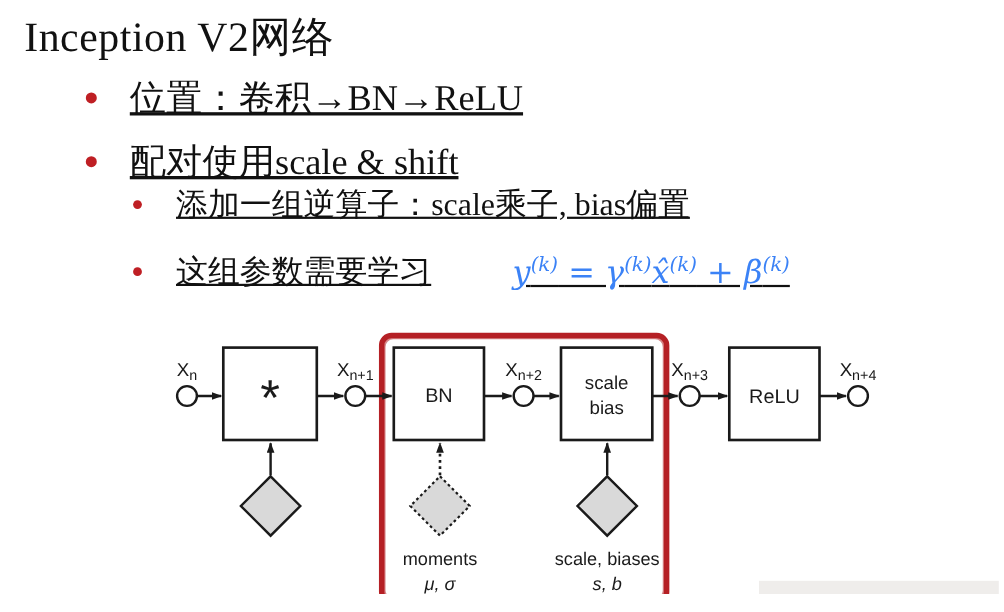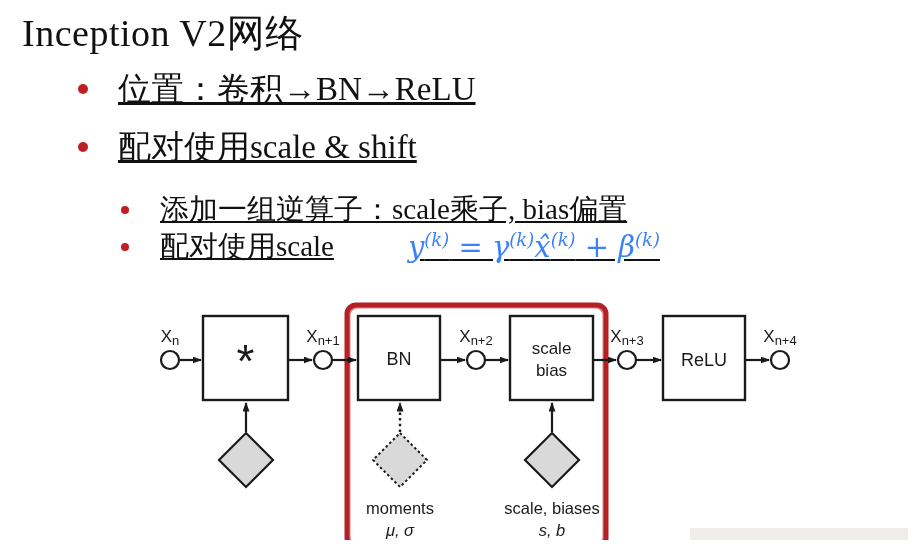--- a/index.html
+++ b/index.html
@@ -81,28 +81,28 @@
   <div class="bullet-row l1" style="top:66px;">
     <span class="dot"></span>
     <span>位置：卷积→BN→ReLU</span>
   </div>
 
   <div class="bullet-row l1" style="top:124px;">
     <span class="dot"></span>
     <span>配对使用scale &amp; shift</span>
   </div>
 
-  <div class="bullet-row l2" style="top:189px;">
+  <div class="bullet-row l2" style="top:165px;">
     <span class="dot"></span>
     <span>添加一组逆算子：scale乘子, bias偏置</span>
   </div>
 
   <div class="bullet-row l2" style="top:226px;">
     <span class="dot"></span>
-    <span>配对使用scale</span>
+    <span>这组参数需要学习</span>
     <span class="formula"><span class="mi">y</span><sup>(k)</sup><span class="mi"> = γ</span><sup>(k)</sup><span class="mi">x̂</span><sup>(k)</sup><span class="mi"> + β</span><sup>(k)</sup></span>
   </div>
 
   <svg class="diagram" width="913" height="276" viewBox="0 0 913 276">
     <defs>
       <marker id="ah" markerWidth="10" markerHeight="8" refX="8.5" refY="3.5" orient="auto" markerUnits="userSpaceOnUse">
         <path d="M0,0 L9.5,3.5 L0,7 Z" fill="#1a1a1a"></path>
       </marker>
     </defs>
 

